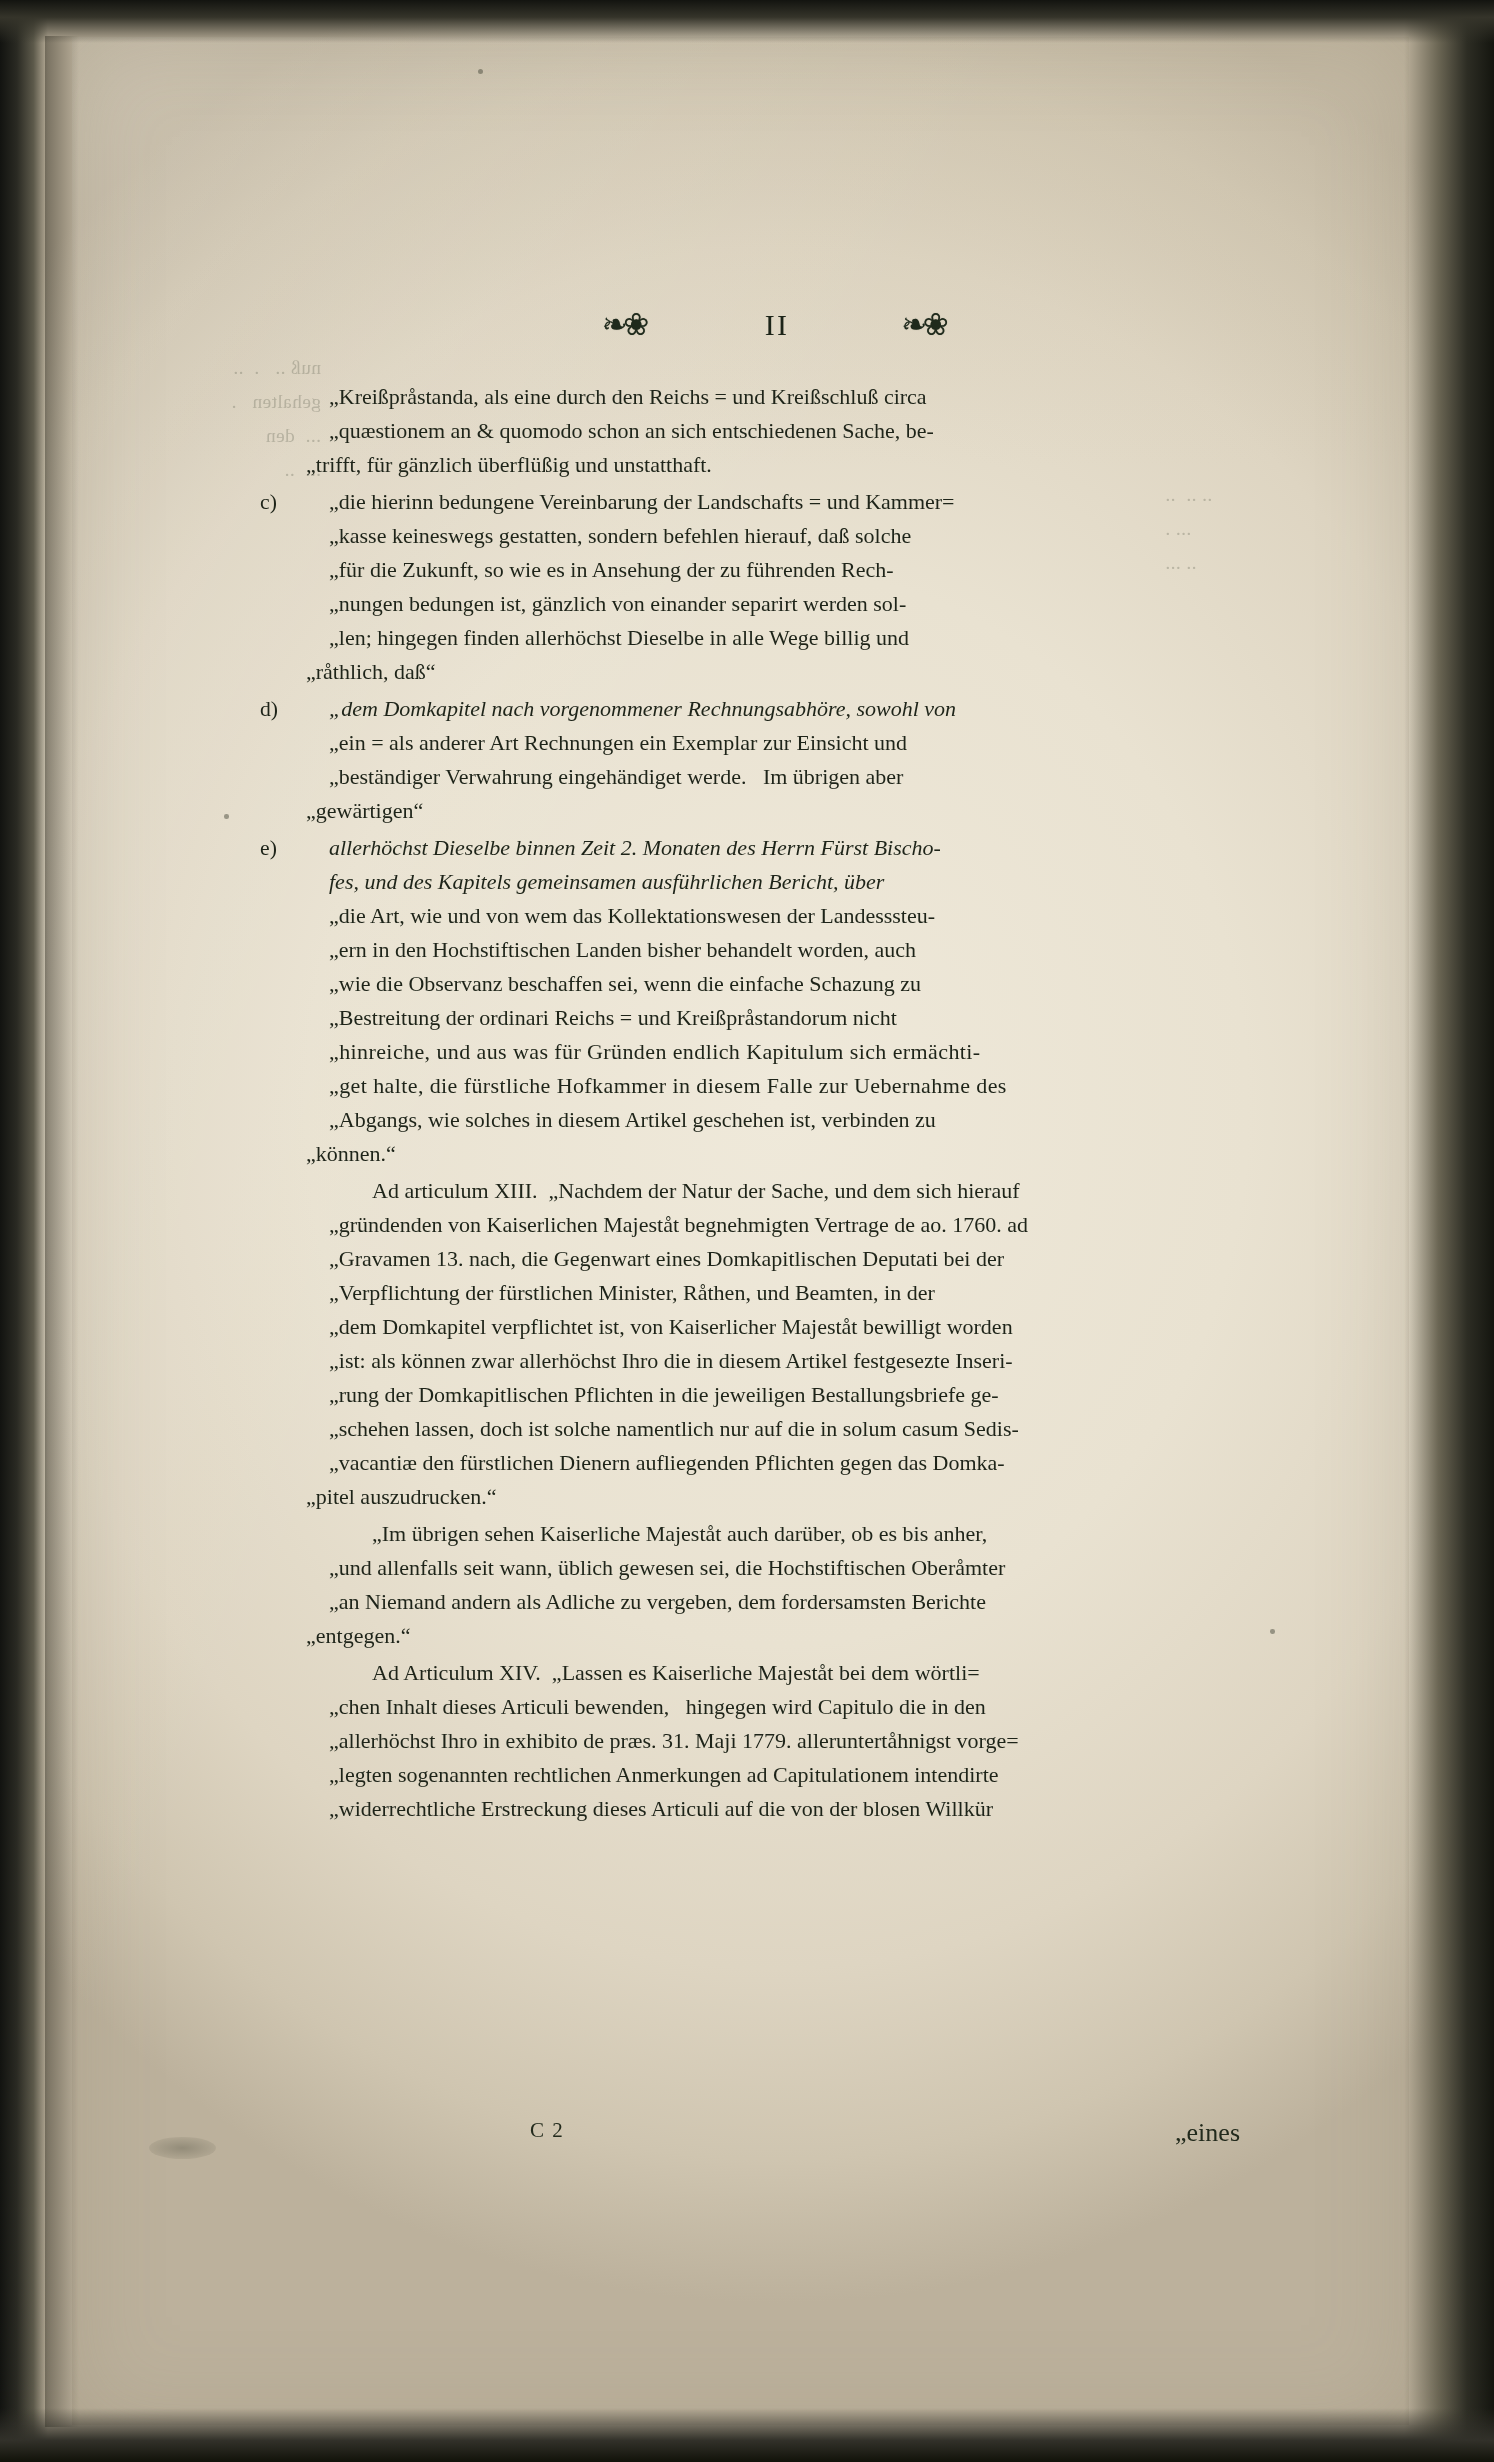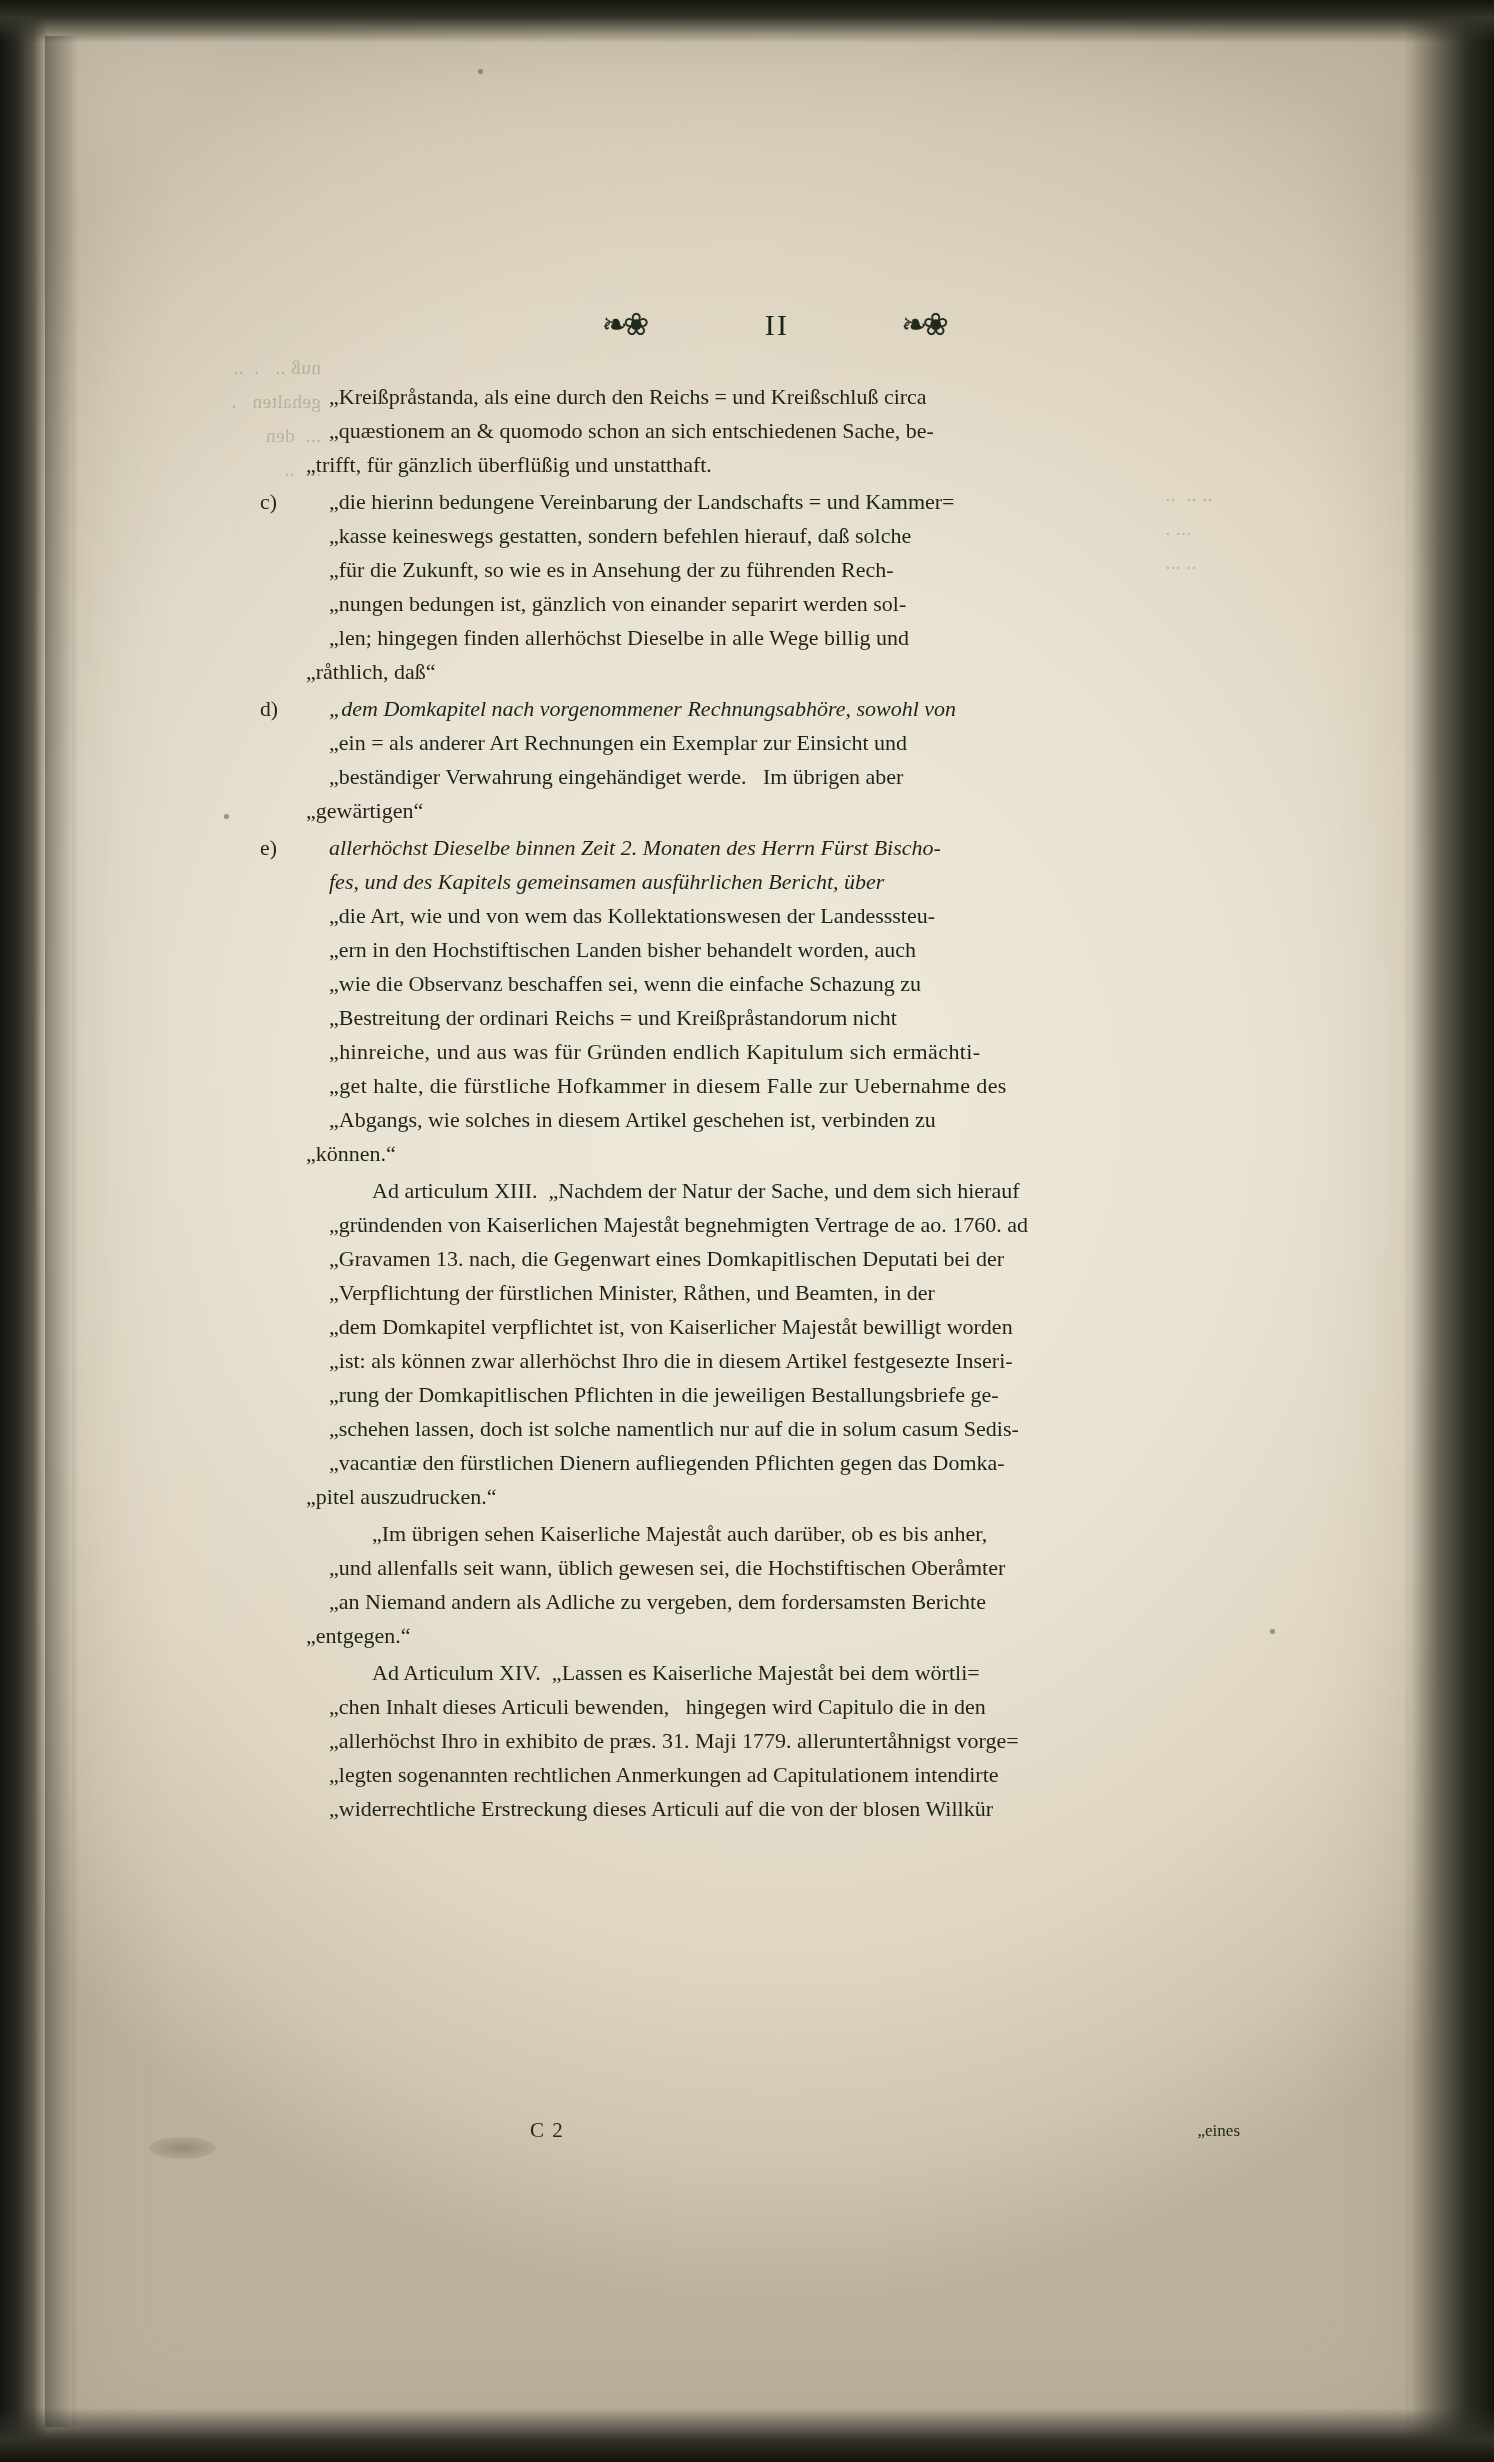--- a/index.html
+++ b/index.html
@@ -133,26 +133,26 @@
   }
   .spread { letter-spacing: 0.4px; }
 
   .footer {
     position: absolute;
     left: 306px;
     top: 2118px;
     width: 934px;
     display: flex;
     justify-content: space-between;
-    align-items: center;
+    align-items: flex-start;
     font-size: 20px;
     color: #222a1c;
   }
   .sig { margin-left: 224px; font-size: 21px; letter-spacing: 1.5px; }
-  .catch { font-size: 17px; }
+  .catch { font-size: 26px; }
 
   .smudge1 {
     position: absolute; left: 149px; top: 2137px; width: 67px; height: 22.4px;
     background: radial-gradient(ellipse at center, rgba(70,70,55,0.35), rgba(0,0,0,0));
     border-radius: 50%;
   }
   .speck {
     position: absolute;
     background: rgba(60,62,48,0.45);
     border-radius: 50%;

